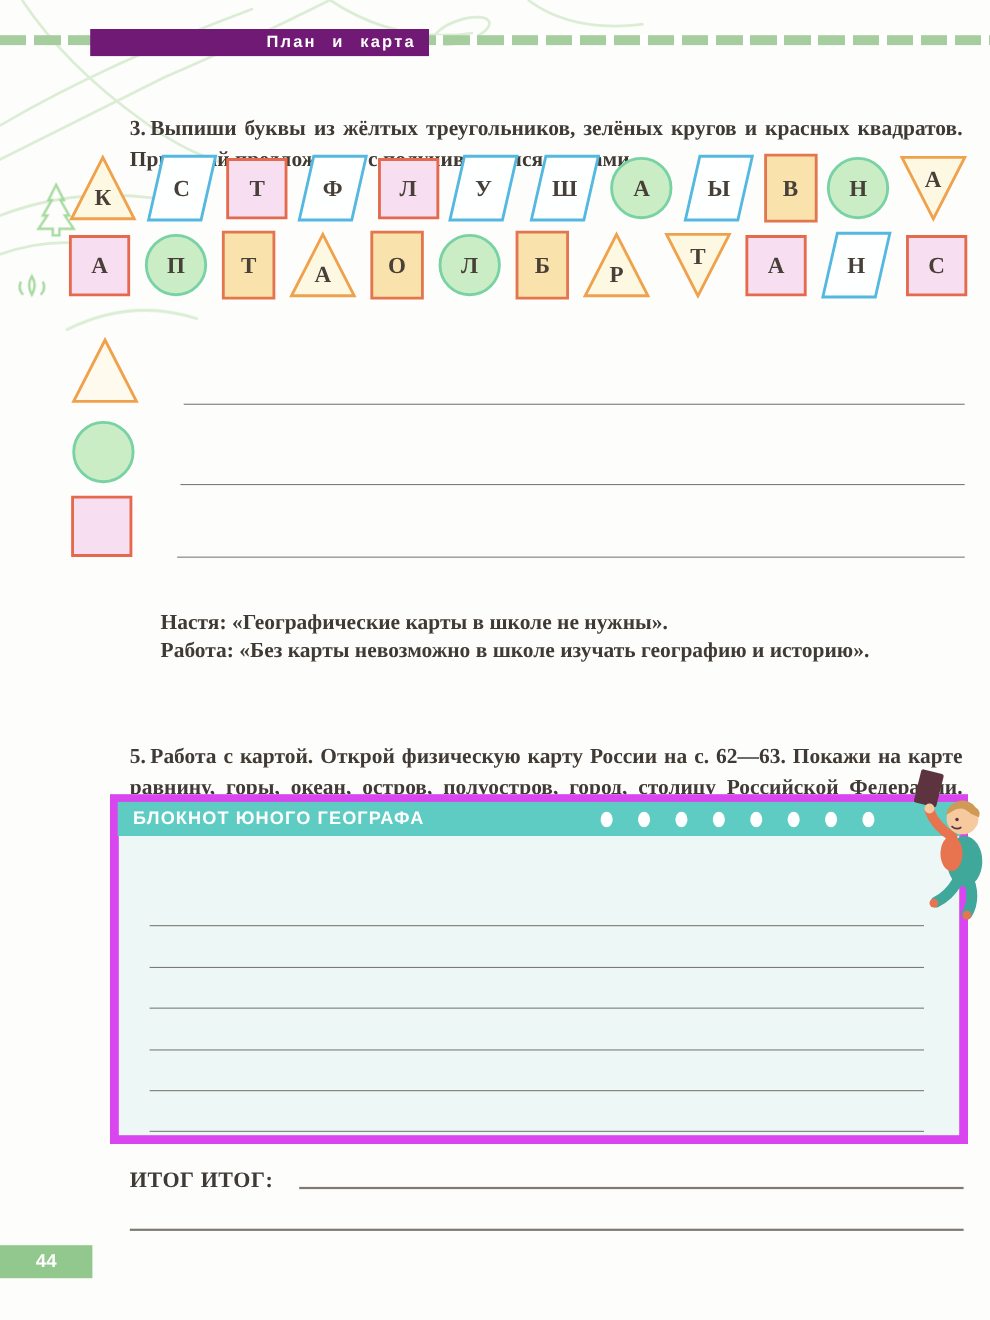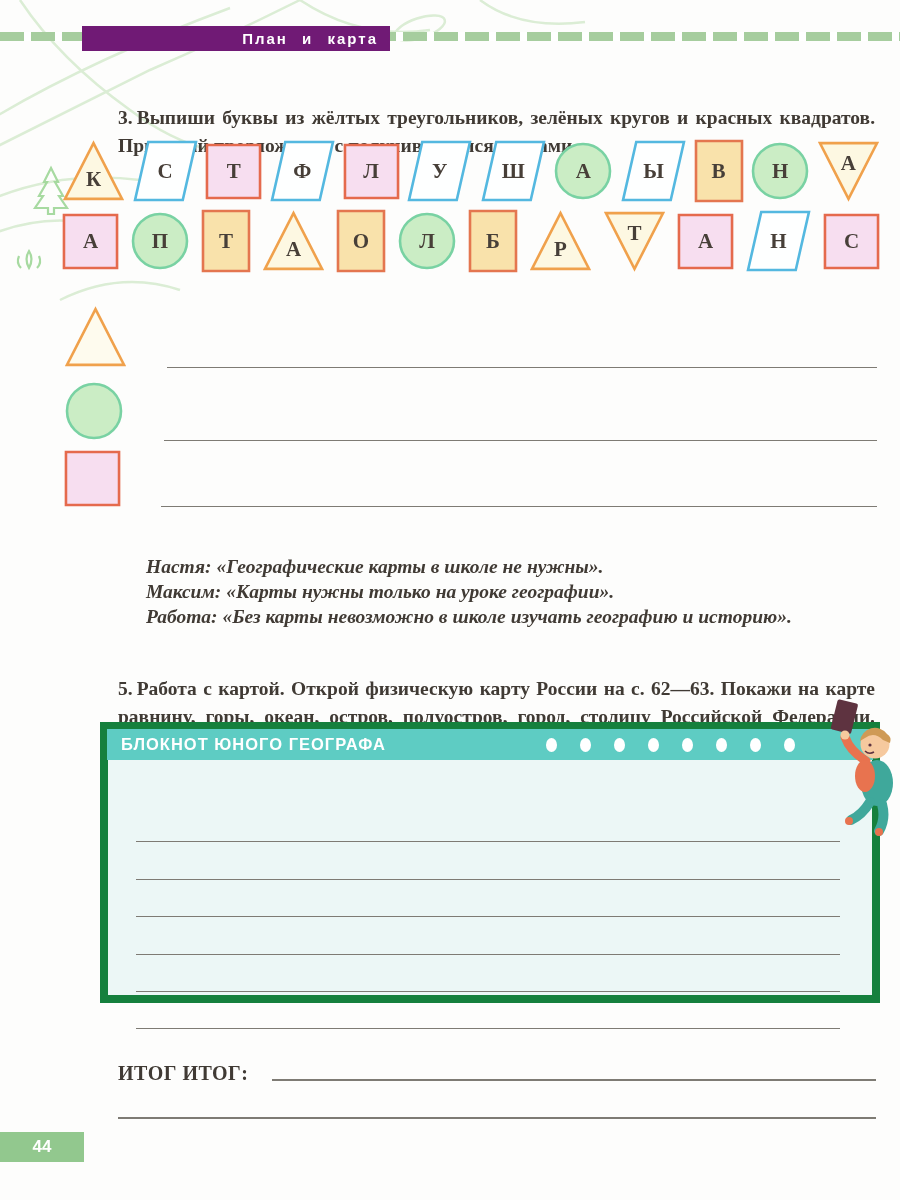--- a/index.html
+++ b/index.html
@@ -59,26 +59,26 @@
   
   .answers{position:absolute; left:64px; top:306px; width:813px;}
   .answer-row{display:flex; align-items:flex-end;}
   .answer-row .wline{flex:1; border-bottom:1.8px solid #7e7b74; margin-left:40px;}
   .ans-tri{width:68px;height:56px;}
   .ans-cir{width:58px;height:52px;}
   .ans-sq{width:53px;height:51px;}
   .ar1{margin-bottom:13px;} .ar2{margin-bottom:9px;}
   .ans-tri svg polygon{fill:#fefbee;}
   
-  .dialogue{position:absolute; left:146px; top:555px; width:730px; font-size:19.5px; line-height:24px; font-weight:700;font-style:italic;}
+  .dialogue{position:absolute; left:146px; top:555px; width:730px; font-size:19.5px; line-height:24px; font-weight:700;}
   .dialogue .row{margin-bottom:1px; white-space:nowrap;}
   
   .notebook{
-    position:absolute; left:100px; top:722px; width:780px; height:281px;
-    box-sizing:border-box; border:8px solid #15803d; background:#ecf7f6;
+    position:absolute; left:100px; top:722px; width:780px; height:318px;
+    box-sizing:border-box; border:8px solid #d946ef; background:#ecf7f6;
   }
   .nb-band{
     position:absolute; left:-1px; top:-1px; right:-1px; height:31px; background:#5eccc3;
     display:flex; align-items:center;
   }
   .nb-band .nb-title{
     font-family:"Liberation Sans","DejaVu Sans",sans-serif;
     font-weight:700; font-size:16.5px; color:#ffffff; letter-spacing:1px; padding-left:14px;
   }
   .nb-dots{margin-left:auto; margin-right:78px; display:flex; gap:23px; align-items:center;}
@@ -305,21 +305,20 @@
             <rect x="2" y="2" width="54" height="54"></rect>
           </svg>
         </div>
       <div class="wline"></div>
     </div>
   </div>
 
 
   <div class="dialogue">
     <div class="row"><span>Настя:</span> <span>«Географические карты в школе не нужны».</span></div>
-    <div class="row"><span>Максим:</span> <span>«Карты нужны только на уроке географии».</span></div>
     <div class="row"><span>Работа:</span> <span>«Без карты невозможно в школе изучать географию и историю».</span></div>
   </div>
 
   <p class="para" style="top:643px;"><span class="num">5.</span><span>Работа с картой. Открой физическую карту России на с. 62—63. Покажи на карте равнину, горы, океан, остров, полуостров, город, столицу Российской Федерации. Соблюдай правила работы с картой.</span></p>
 
   <div class="notebook">
     <div class="nb-band">
       <span class="nb-title">БЛОКНОТ ЮНОГО ГЕОГРАФА</span>
       <span class="nb-dots">
           <div class="dot"></div>

